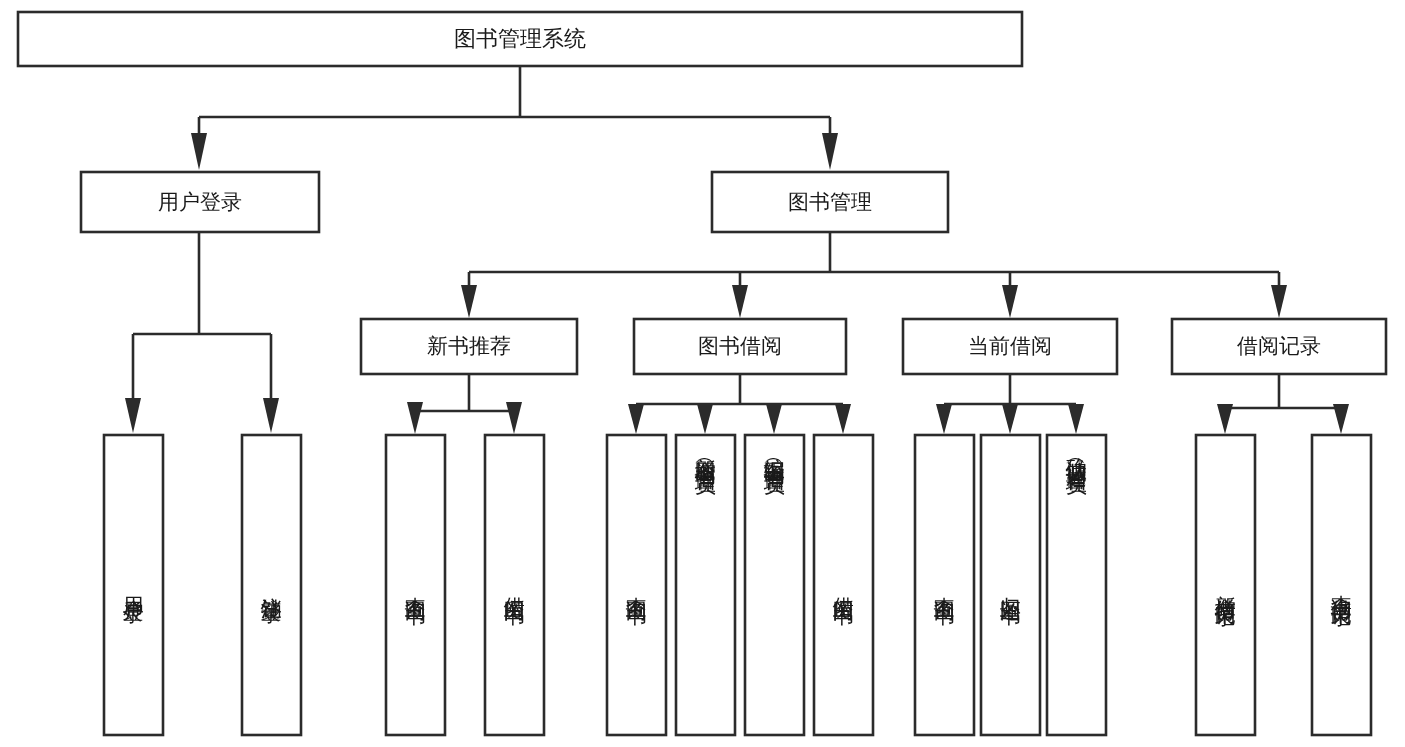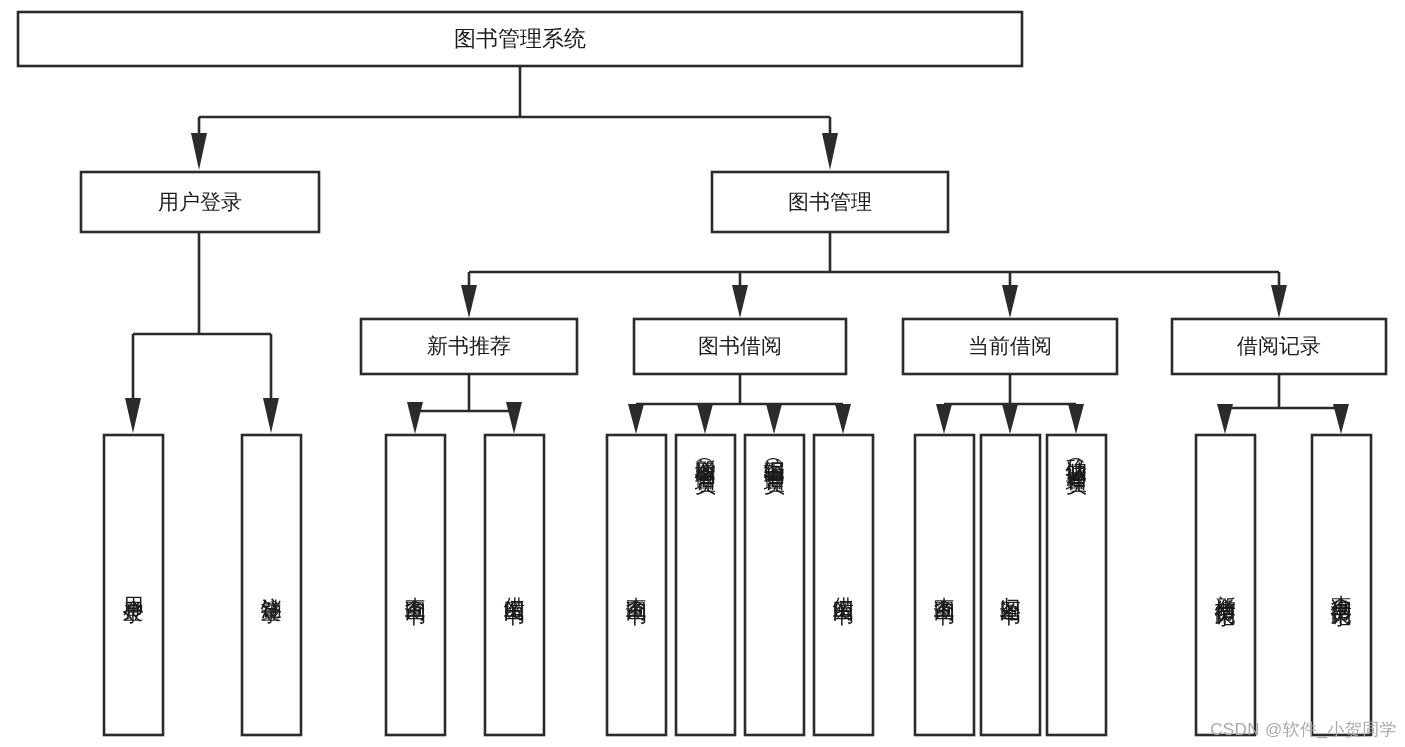--- a/index.html
+++ b/index.html
@@ -236,15 +236,14 @@
   </div>
 
   <div class="vlabel-wrap" style="left:1196px; top:435px; width:59px; height:300px;">
     <span class="vlabel-text">新增借阅记录</span>
   </div>
 
   <div class="vlabel-wrap" style="left:1312px; top:435px; width:59px; height:300px;">
     <span class="vlabel-text">查询借阅记录</span>
   </div>
 
-  <div id="watermark">CSDN @软件_小贺同学</div>
 
 </div>
 
 </body></html>

